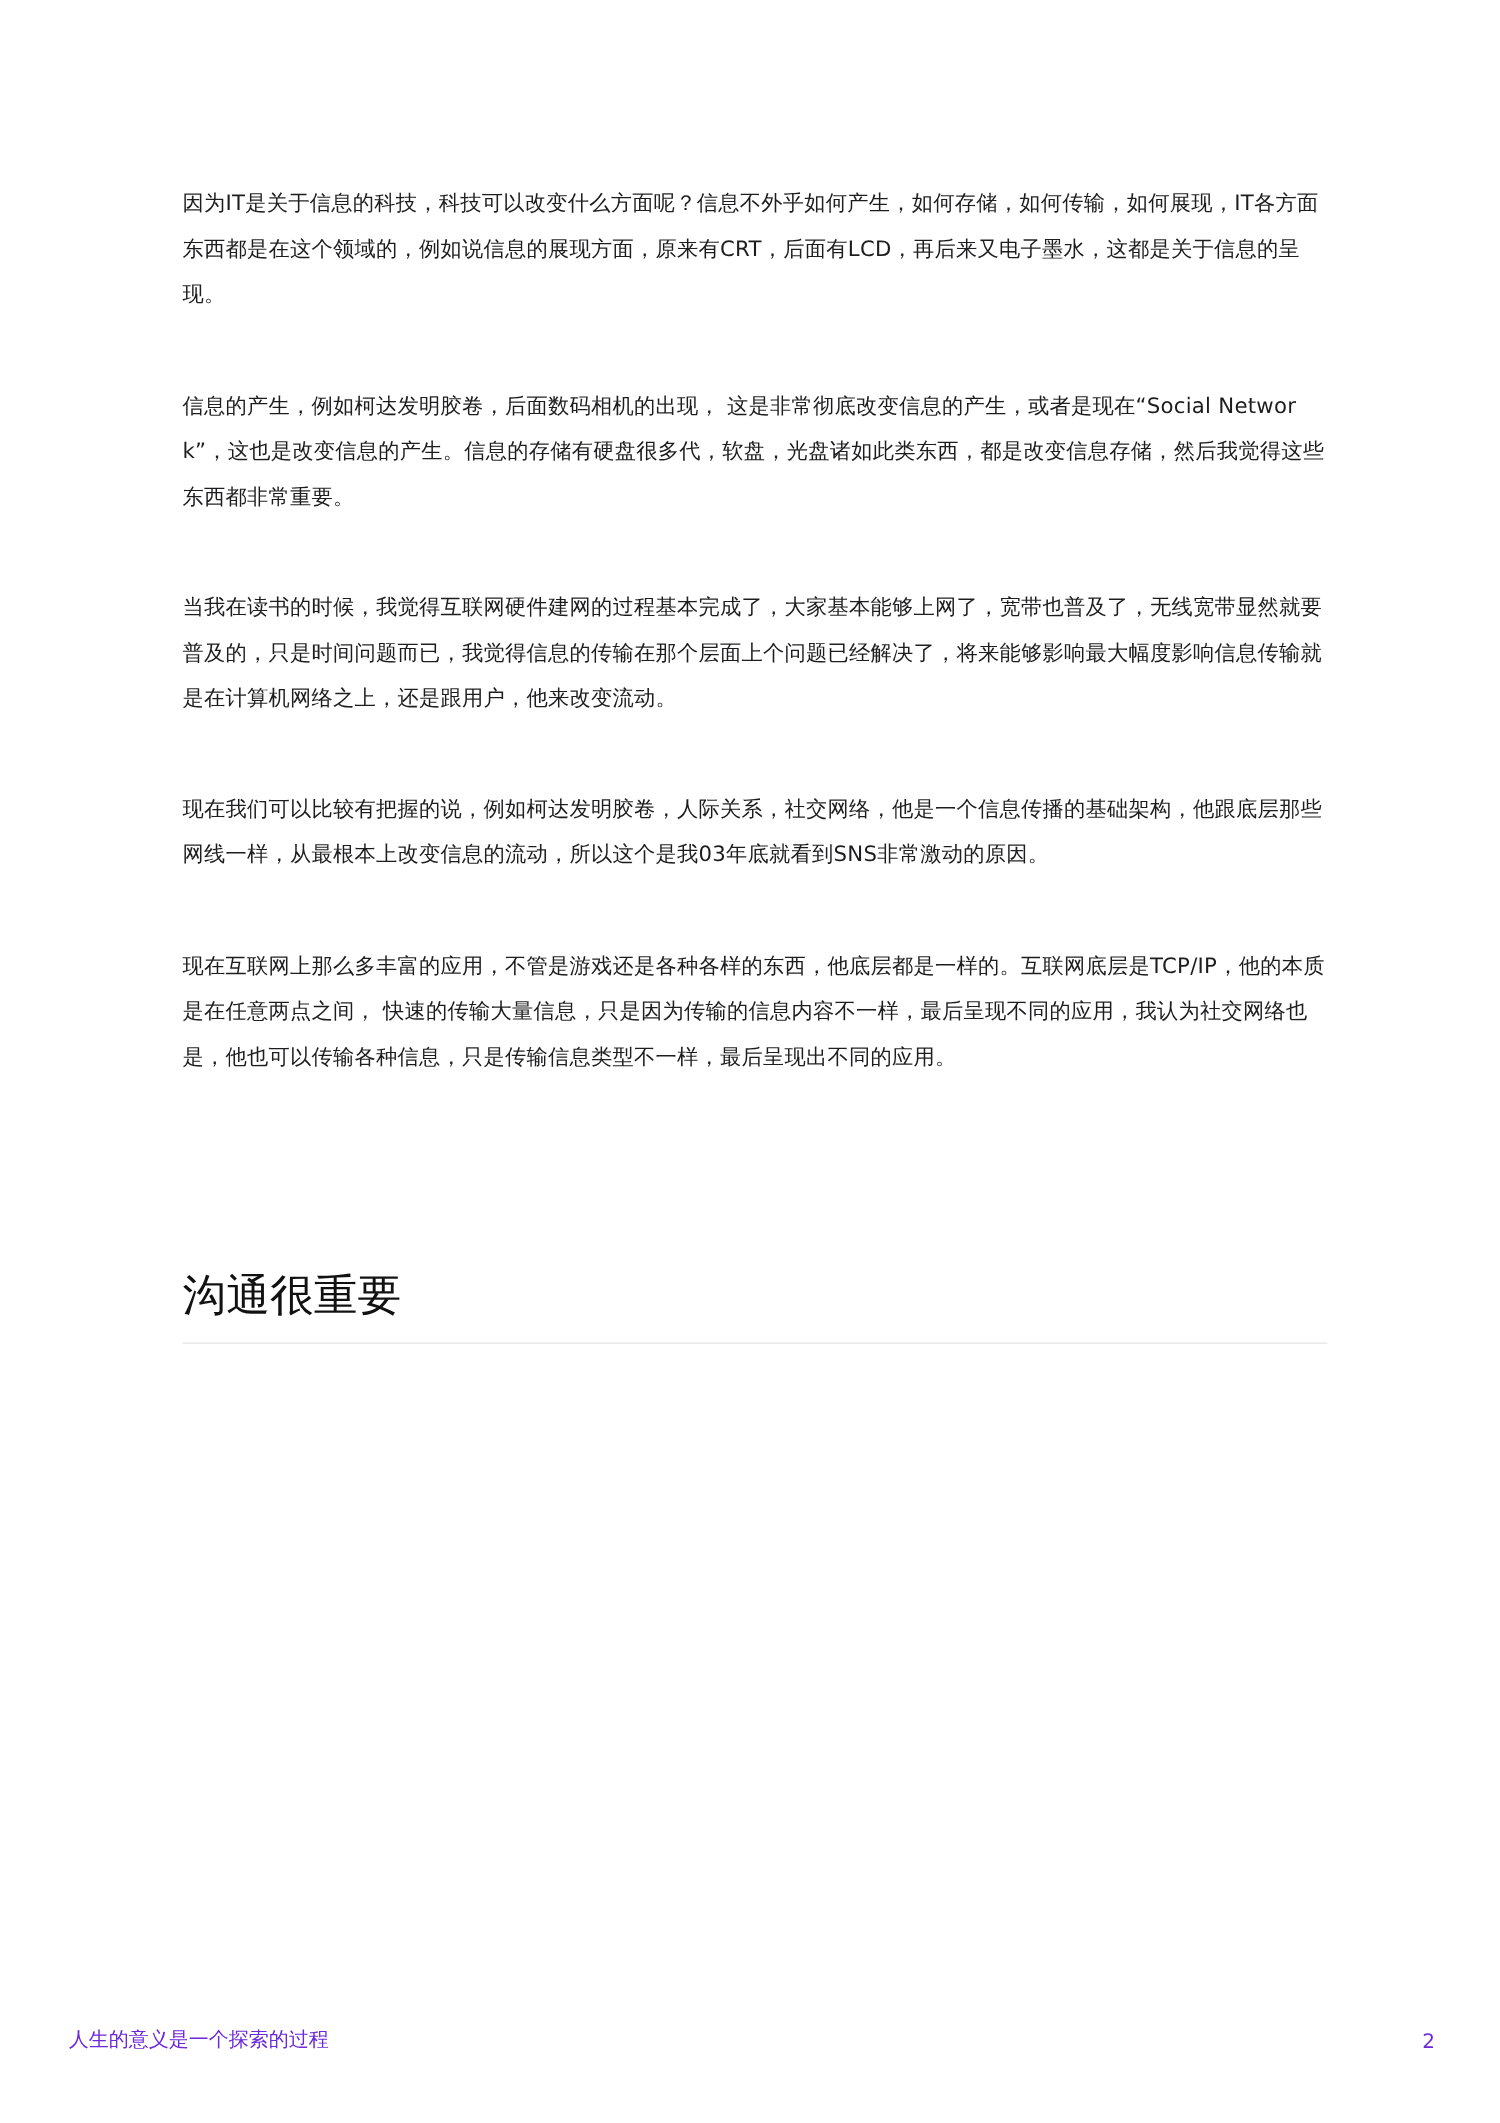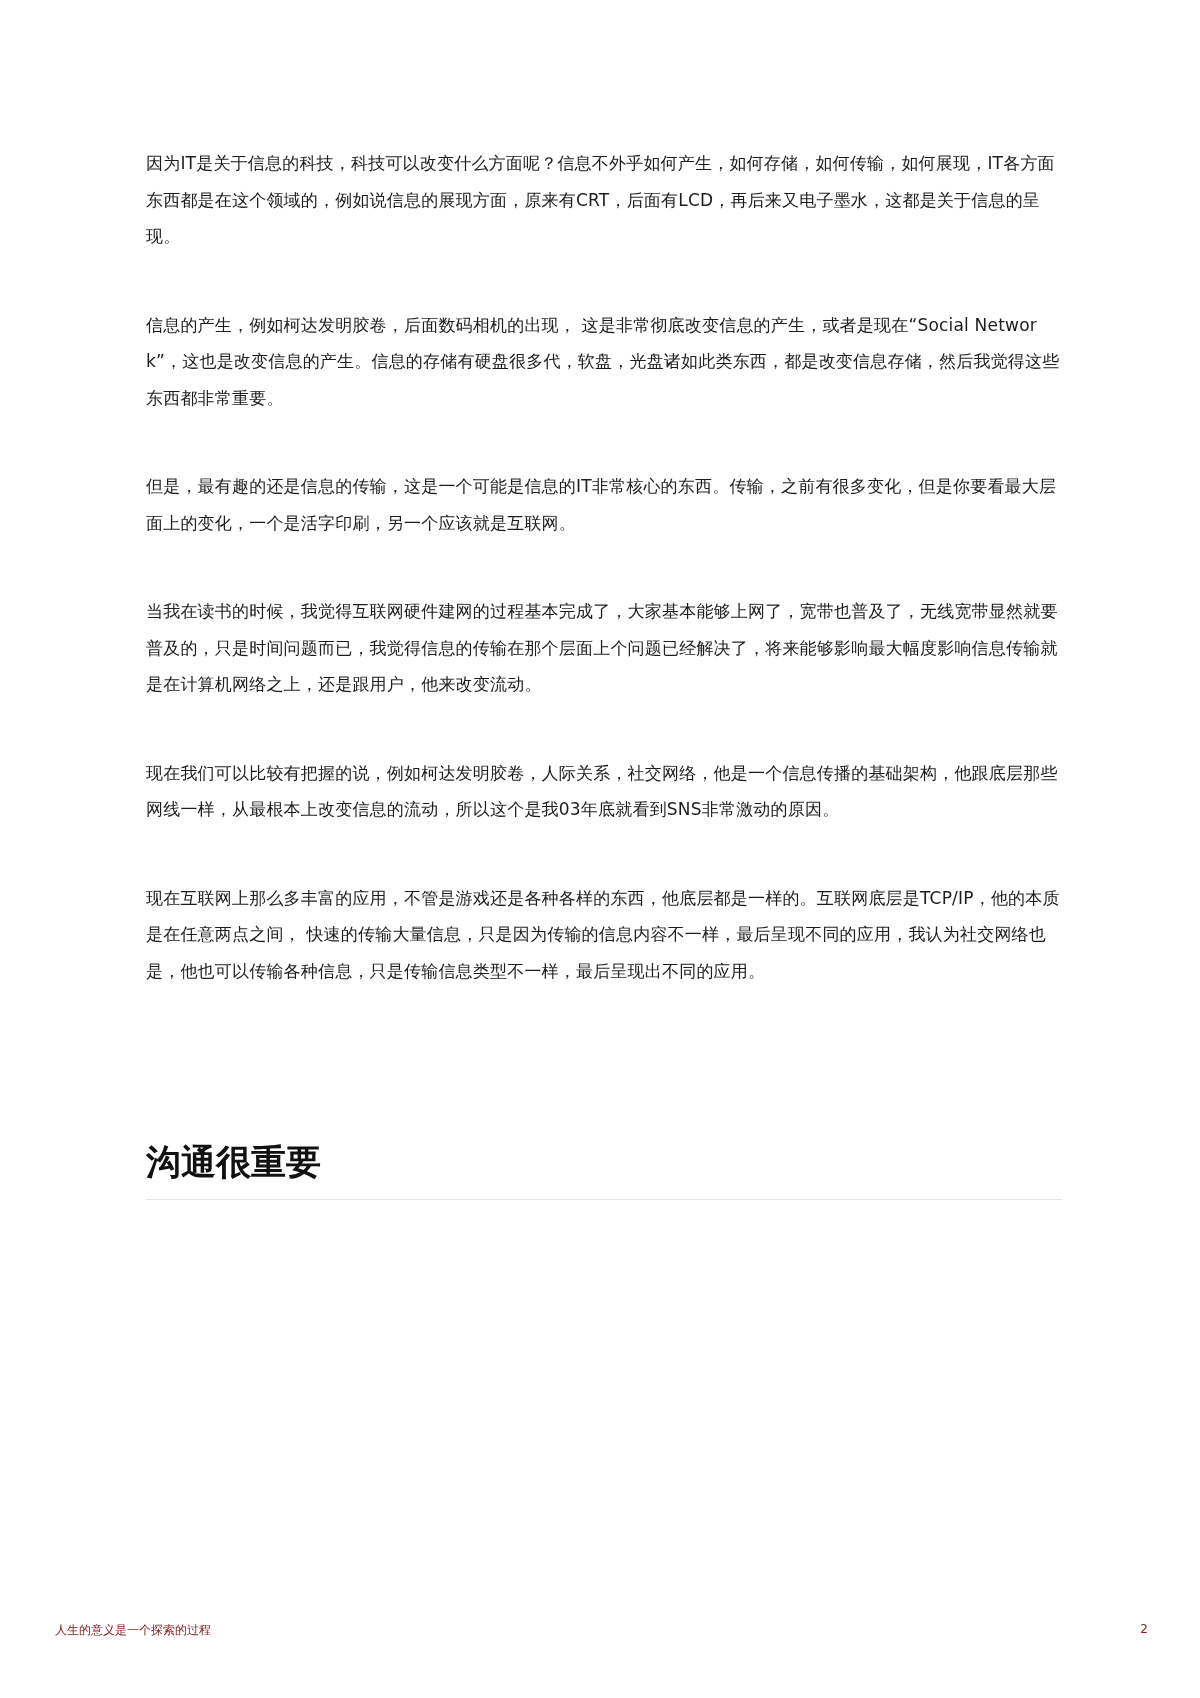--- a/index.html
+++ b/index.html
@@ -26,48 +26,48 @@
       line-height: 36.5px;
       margin: 0 0 52px 0;
       letter-spacing: 0.2px;
       word-break: break-all;
     }
     .section-gap {
       height: 98px;
     }
     .section-heading {
       font-size: 35px;
-      font-weight: bold;
+      font-weight: normal;
       line-height: 46px;
       margin: 0;
       color: #111111;
     }
     .section-divider {
       height: 1px;
       background: #e3e3e6;
       margin: 14px 0 16px 0;
     }
     .footer {
       position: absolute;
       left: 55px;
       right: 52px;
       top: 1622px;
-      font-size: 12px;
-      color: #7f1d1d;
+      font-size: 16px;
+      color: #6d28d9;
       display: flex;
       justify-content: space-between;
+      align-items: center;
     }
   </style>
 </head>
 <body>
 
 <main class="page-content">
   <p class="para">因为IT是关于信息的科技，科技可以改变什么方面呢？信息不外乎如何产生，如何存储，如何传输，如何展现，IT各方面东西都是在这个领域的，例如说信息的展现方面，原来有CRT，后面有LCD，再后来又电子墨水，这都是关于信息的呈现。</p>
   <p class="para">信息的产生，例如柯达发明胶卷，后面数码相机的出现， 这是非常彻底改变信息的产生，或者是现在“Social Network”，这也是改变信息的产生。信息的存储有硬盘很多代，软盘，光盘诸如此类东西，都是改变信息存储，然后我觉得这些东西都非常重要。</p>
-  <p class="para">但是，最有趣的还是信息的传输，这是一个可能是信息的IT非常核心的东西。传输，之前有很多变化，但是你要看最大层面上的变化，一个是活字印刷，另一个应该就是互联网。</p>
   <p class="para">当我在读书的时候，我觉得互联网硬件建网的过程基本完成了，大家基本能够上网了，宽带也普及了，无线宽带显然就要普及的，只是时间问题而已，我觉得信息的传输在那个层面上个问题已经解决了，将来能够影响最大幅度影响信息传输就是在计算机网络之上，还是跟用户，他来改变流动。</p>
   <p class="para">现在我们可以比较有把握的说，例如柯达发明胶卷，人际关系，社交网络，他是一个信息传播的基础架构，他跟底层那些网线一样，从最根本上改变信息的流动，所以这个是我03年底就看到SNS非常激动的原因。</p>
   <p class="para">现在互联网上那么多丰富的应用，不管是游戏还是各种各样的东西，他底层都是一样的。互联网底层是TCP/IP，他的本质是在任意两点之间， 快速的传输大量信息，只是因为传输的信息内容不一样，最后呈现不同的应用，我认为社交网络也是，他也可以传输各种信息，只是传输信息类型不一样，最后呈现出不同的应用。</p>
 
   <div class="section-gap"></div>
 
   <section>
     <h2 class="section-heading">沟通很重要</h2>
     <div class="section-divider"></div>
   </section>

